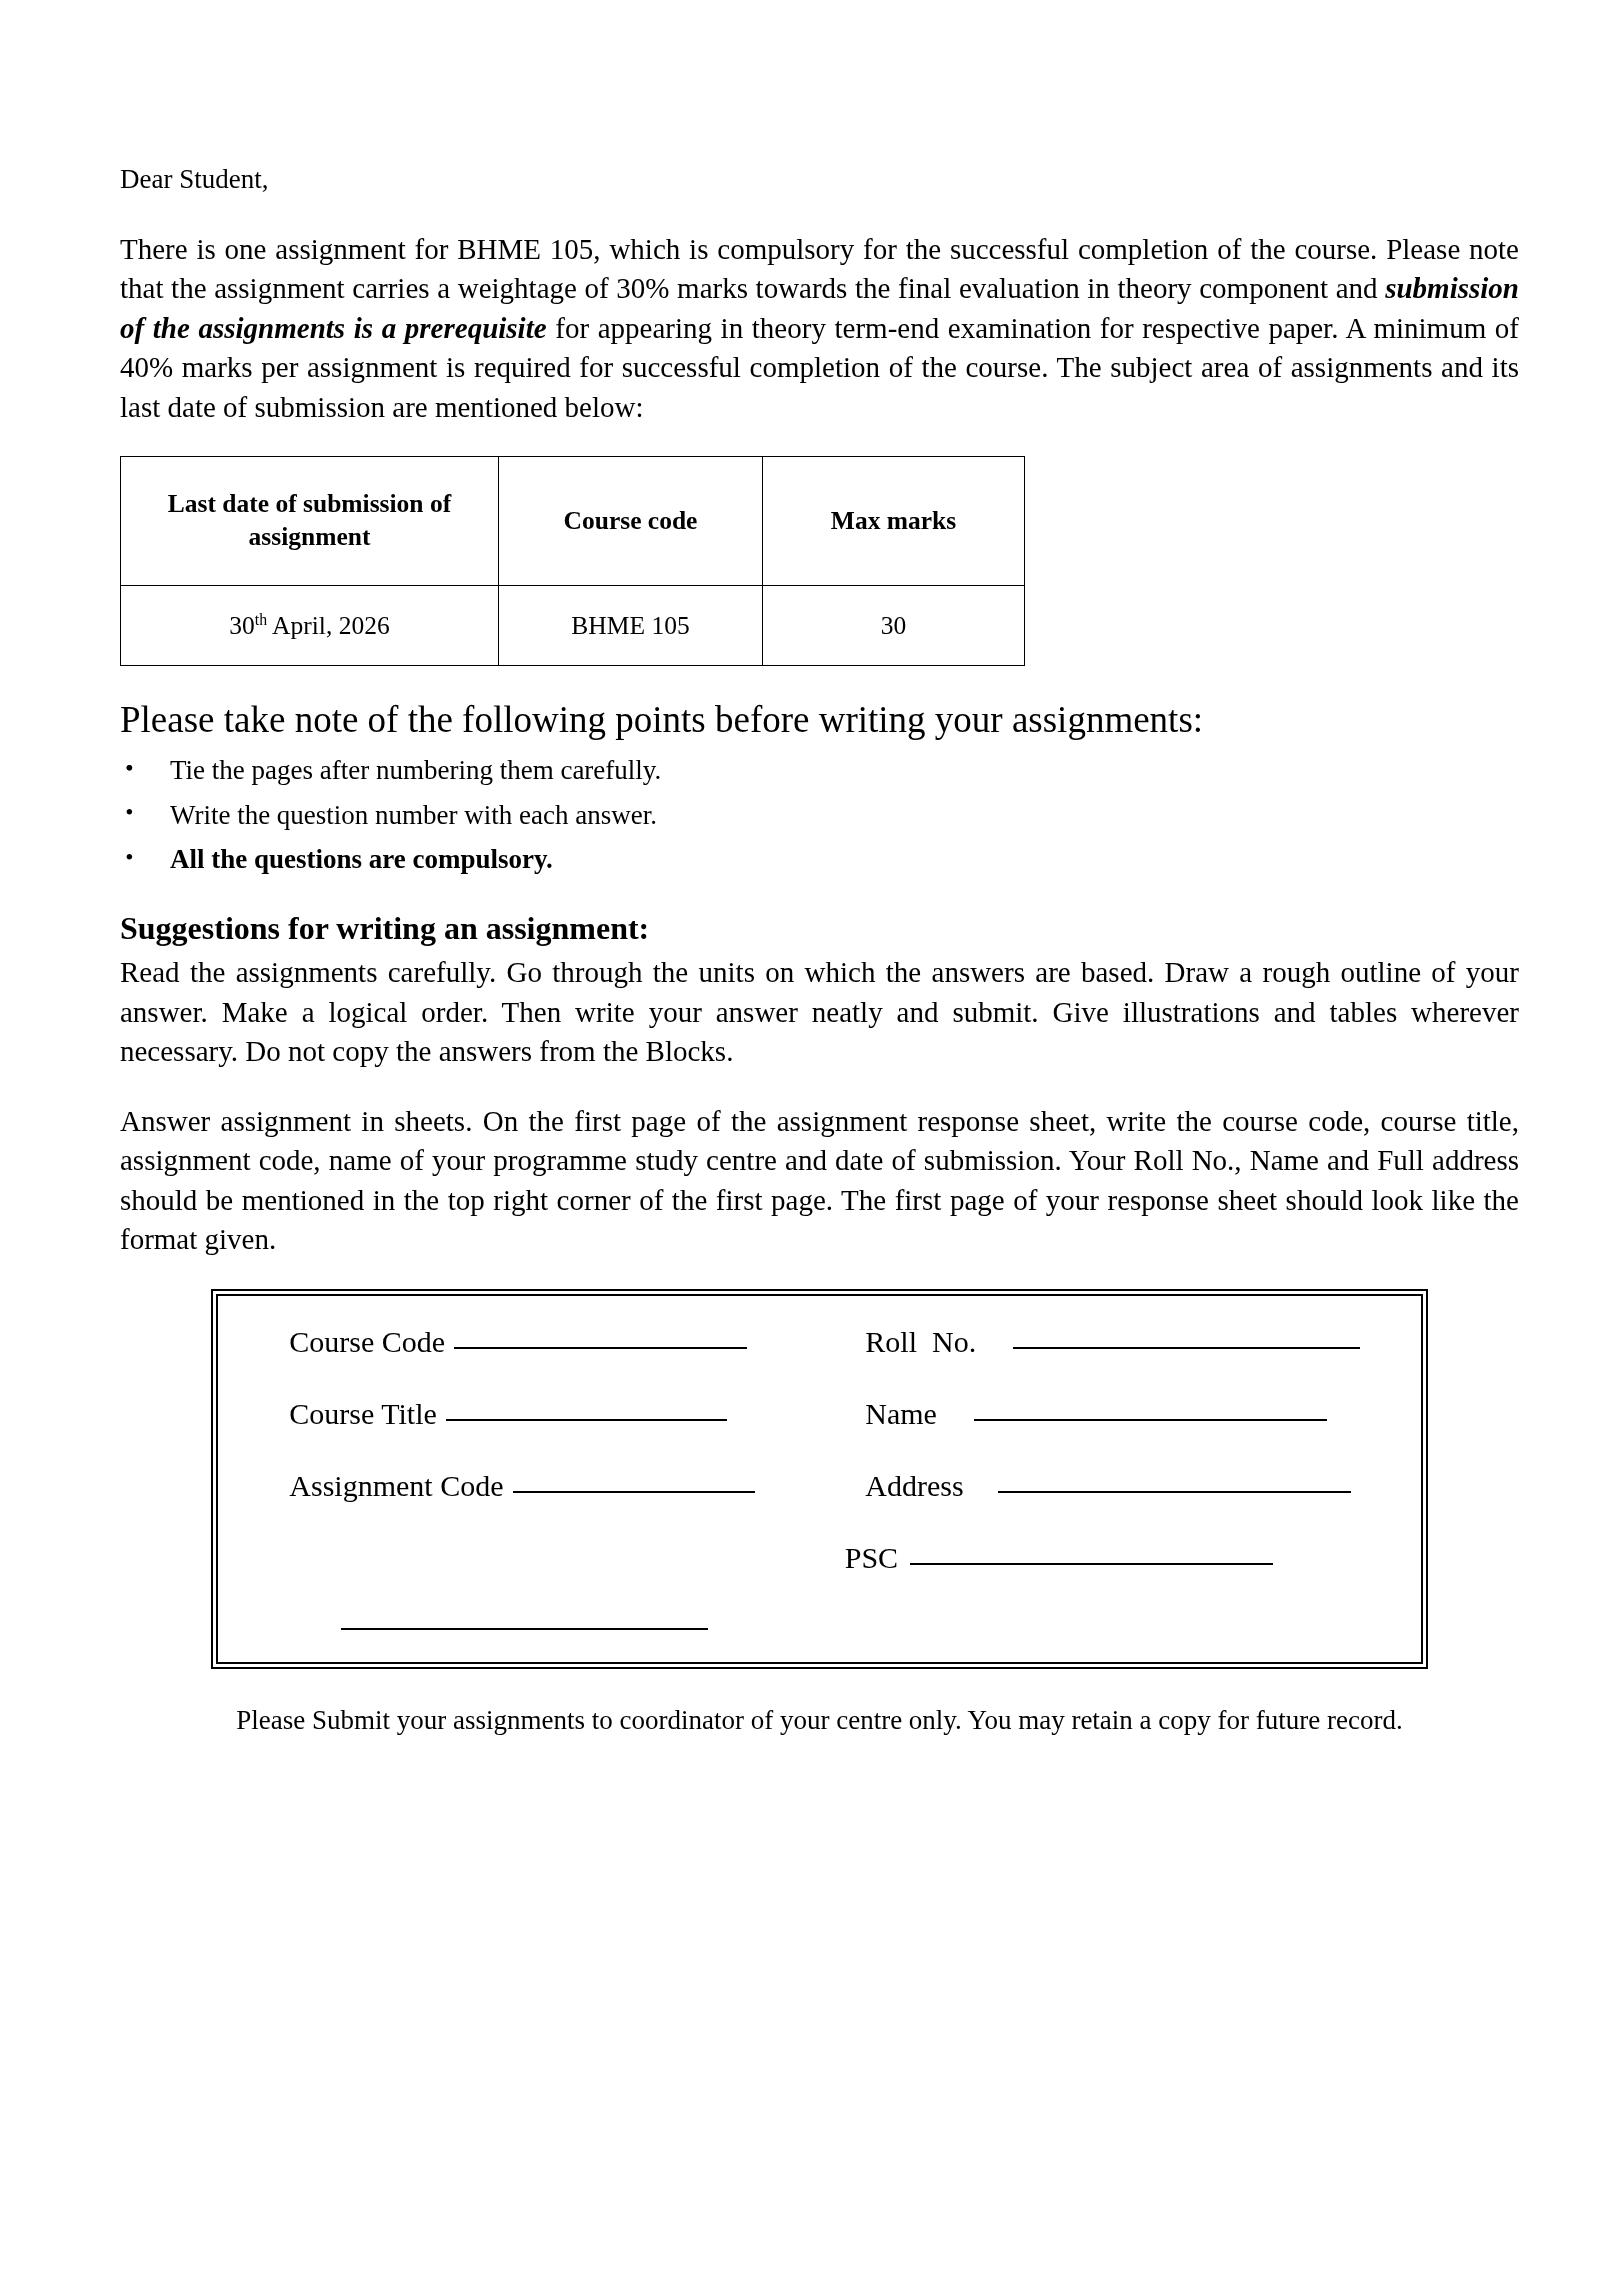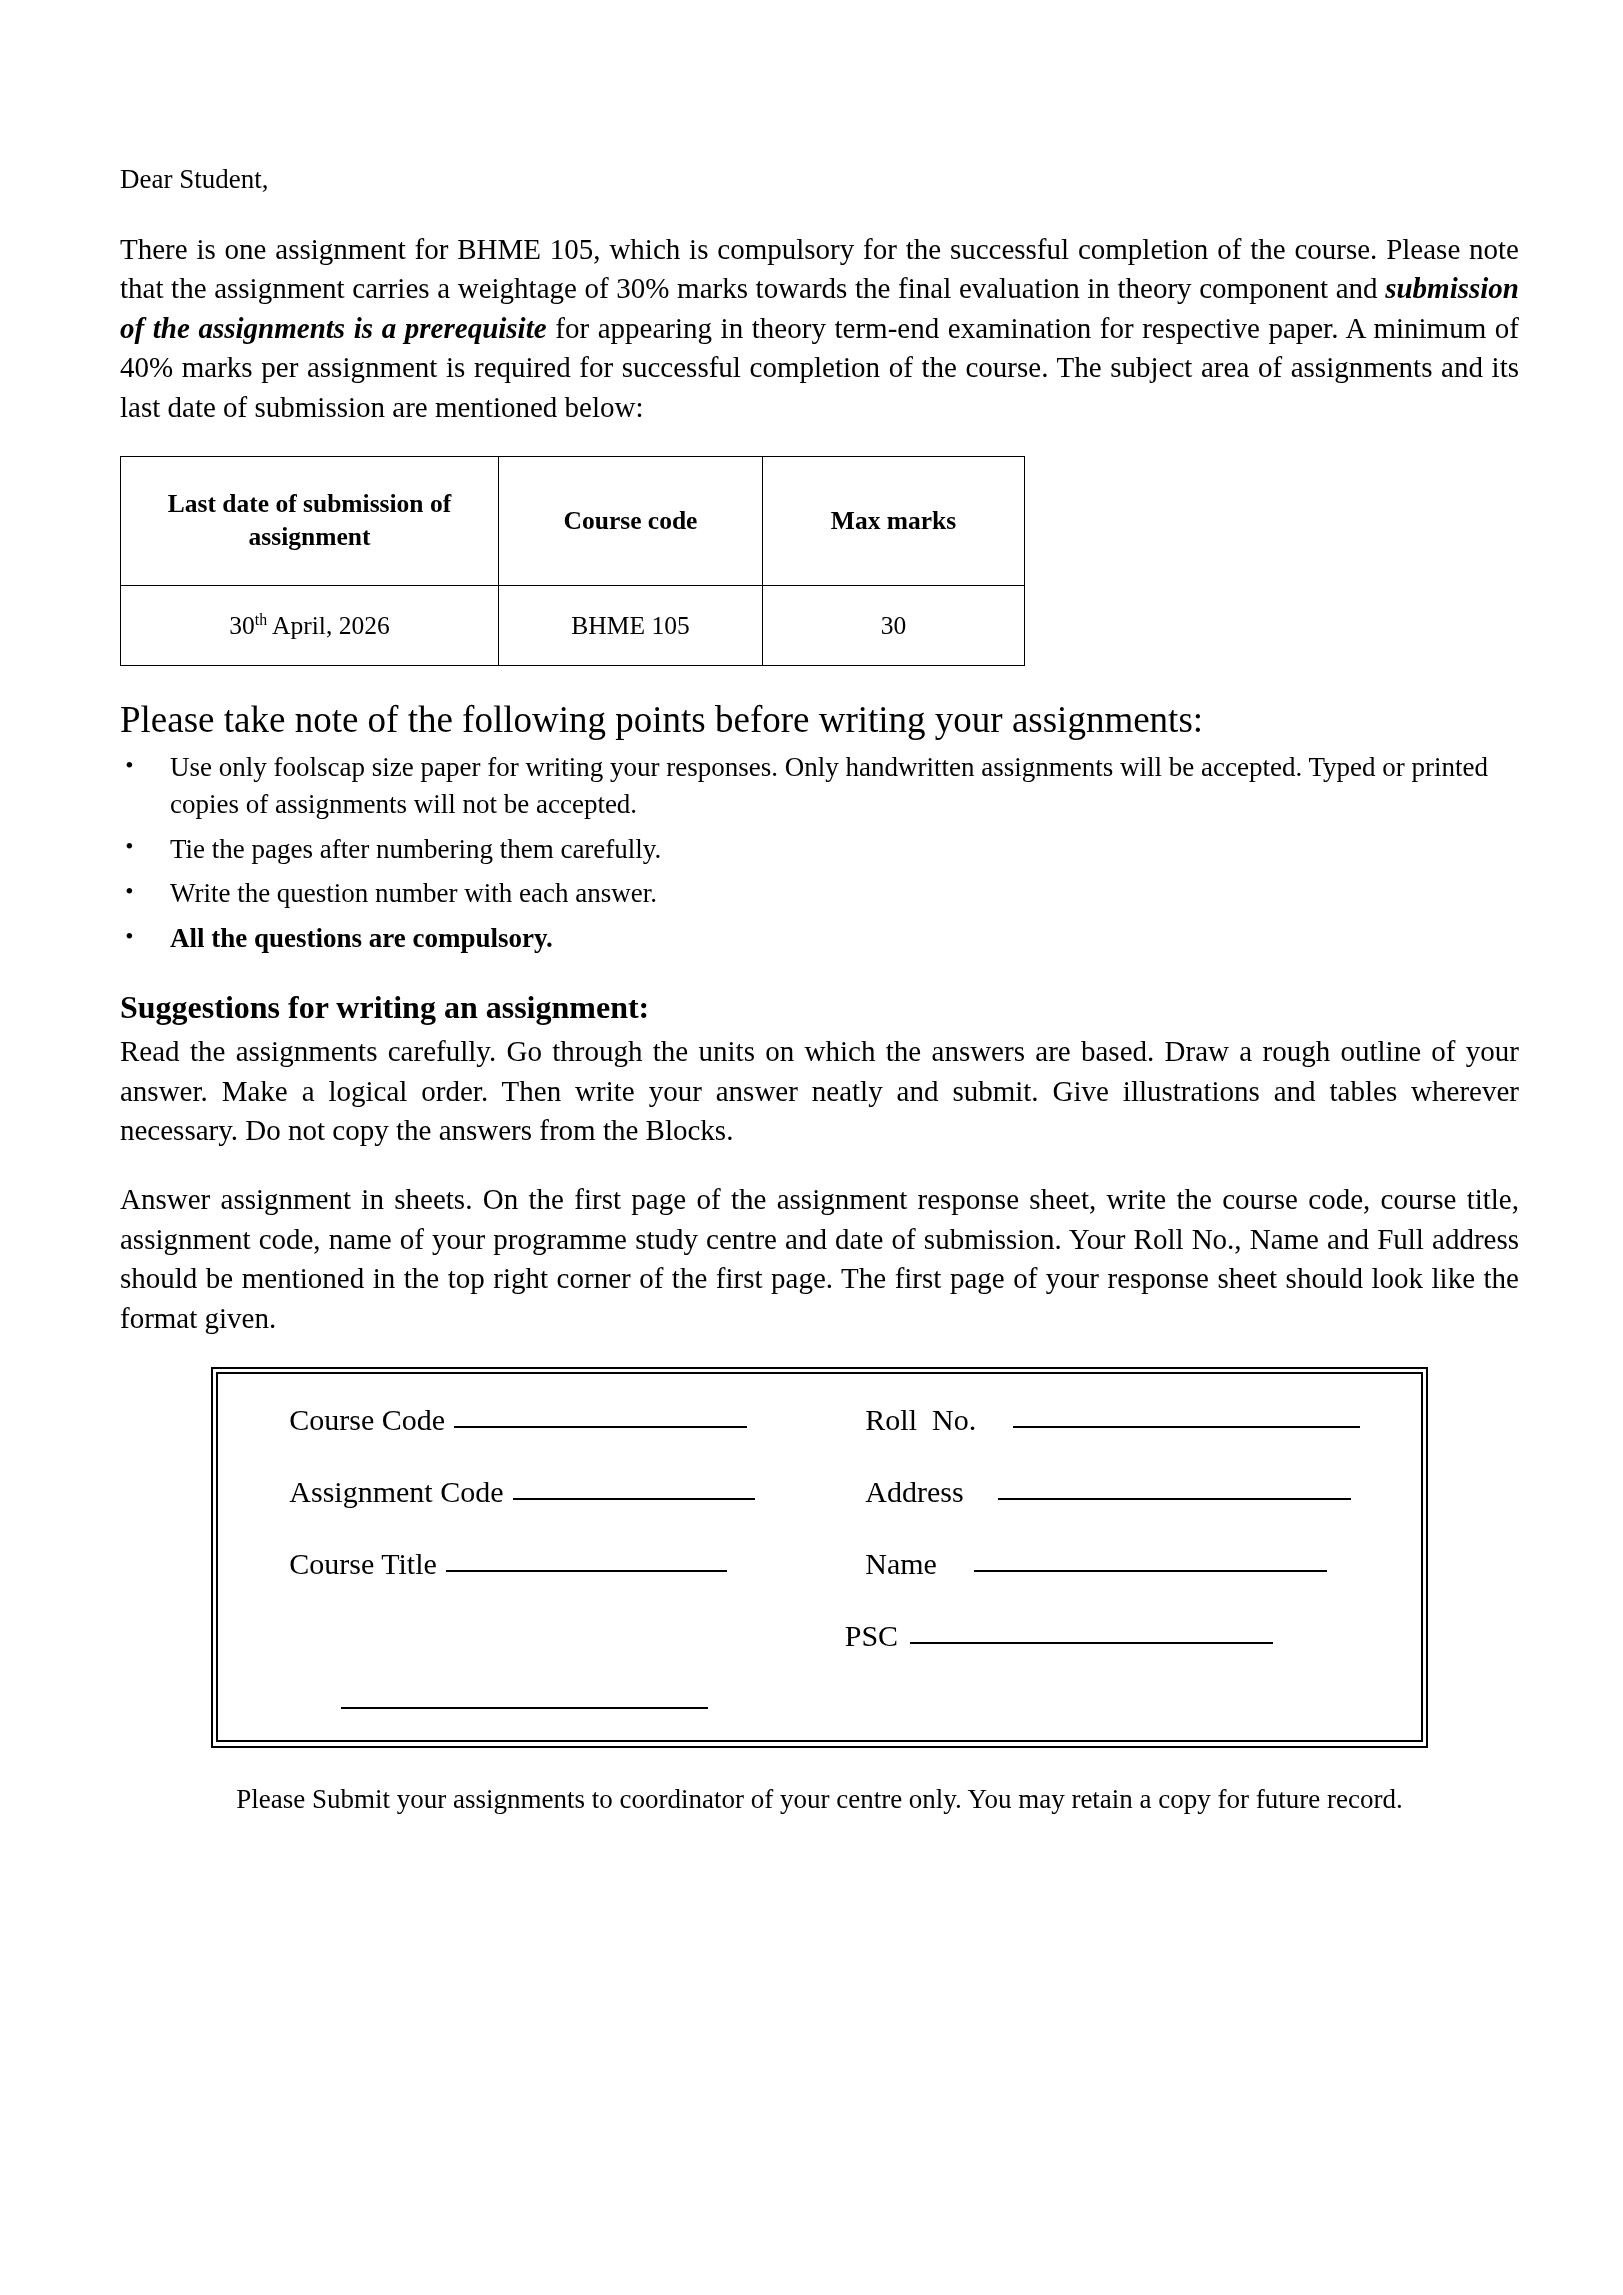--- a/index.html
+++ b/index.html
@@ -211,21 +211,20 @@
           </tr>
         </tbody>
       </table>
     </div>
 
     <p class="lead-line">Please take note of the following points before writing your assignments:</p>
 
     <ul class="points">
       <li>
         <span class="bullet">•</span>
-        <span class="txt">Use only foolscap size paper for writing your responses.  Only handwritten assignments will be accepted.  Typed or printed copies of assignments will not be accepted.</span>
       </li>
       <li>
         <span class="bullet">•</span>
         <span class="txt">Tie the pages after numbering them carefully.</span>
       </li>
       <li>
         <span class="bullet">•</span>
         <span class="txt">Write the question number with each answer.</span>
       </li>
       <li class="strong-item">
@@ -250,40 +249,40 @@
             <span class="fb-line len-a"></span>
           </span>
           <span class="fb-right">
             <span class="fb-label">Roll  No.</span>
             <span class="fb-line len-b"></span>
           </span>
         </div>
 
         <div class="fb-row">
           <span class="fb-left">
+            <span class="fb-label">Course Title</span>
+            <span class="fb-line len-c"></span>
+          </span>
+          <span class="fb-right">
+            <span class="fb-label">Name</span>
+            <span class="fb-line len-d"></span>
+          </span>
+        </div>
+
+        <div class="fb-row">
+          <span class="fb-left">
             <span class="fb-label">Assignment Code</span>
             <span class="fb-line len-e"></span>
           </span>
           <span class="fb-right">
             <span class="fb-label">Address</span>
             <span class="fb-line len-f"></span>
           </span>
         </div>
 
-        <div class="fb-row">
-          <span class="fb-left">
-            <span class="fb-label">Course Title</span>
-            <span class="fb-line len-c"></span>
-          </span>
-          <span class="fb-right">
-            <span class="fb-label">Name</span>
-            <span class="fb-line len-d"></span>
-          </span>
-        </div>
-
         <div class="fb-row psc-row">
           <span class="fb-left">
             <span class="fb-label">PSC</span>
             <span class="fb-line len-psc"></span>
           </span>
         </div>
 
         <div class="fb-row tail-row">
           <span class="fb-line len-tail"></span>
         </div>

